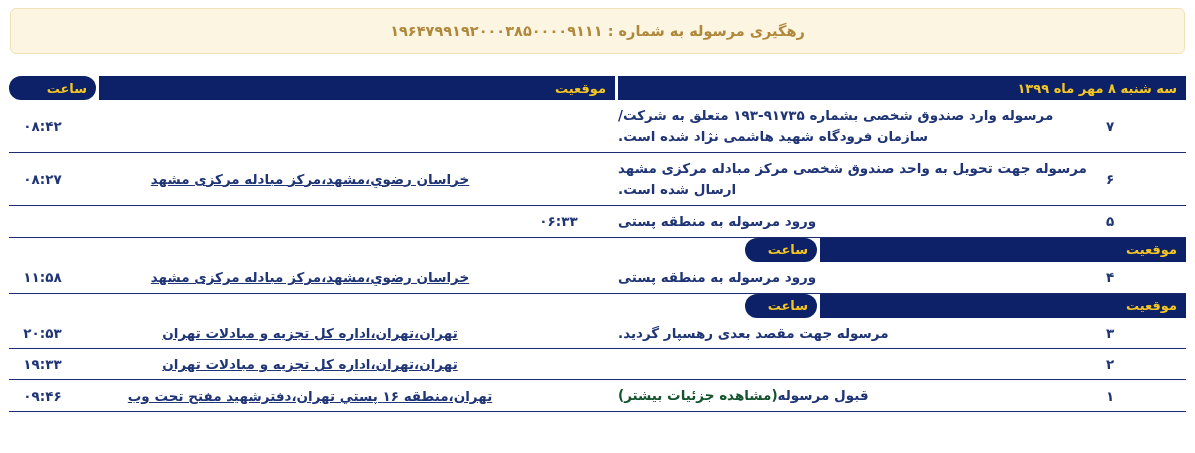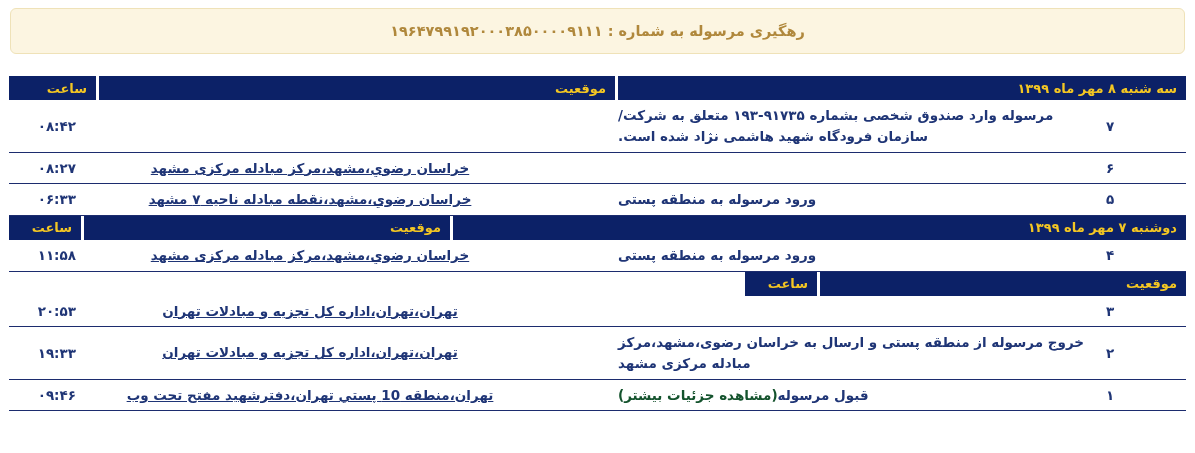--- a/index.html
+++ b/index.html
@@ -25,21 +25,21 @@
 
   .sec-header { display: flex; gap: 3px; background: #ffffff; }
   .sec-header .cell {
     background: #0c2167; color: #f3c623;
     font-weight: bold; font-size: 13px;
     height: 24px; display: flex; align-items: center;
     padding-right: 9px;
   }
   .sec-header .cell.desc { flex: 1; }
   .sec-header .cell.loc  { width: 516px; }
-  .sec-header .cell.time { width: 87px; }
+  .sec-header .cell.time { width: 87px; border-radius: 12px; }
   .sec-header.narrow .cell.loc  { width: 366px; }
   .sec-header.narrow .cell.time { width: 72px; }
 
   .row {
     display: flex; align-items: center;
     background: #ffffff;
     border-bottom: 1px solid #1c2c6e;
     min-height: 31px;
     color: #1f3576; font-size: 13.5px; font-weight: bold;
   }
@@ -52,21 +52,21 @@
   .r-desc .dtext { flex: 1; padding-right: 8px; text-align: left; line-height: 1.55; }
   .more-link { color: #14532d; text-decoration: none; cursor: pointer; }
   .r-loc {
     width: 516px; flex-shrink: 0;
     text-align: center; padding-left: 6px; padding-right: 94px;
     line-height: 1.5;
     text-decoration: underline;
   }
   .r-time {
     width: 87px; flex-shrink: 0;
-    padding-right: 20px; 
+    padding-right: 20px; text-align: center;
   }
 </style>
 </head>
 <body>
 
 <div class="page">
 
   <div class="banner">
     <div class="banner-text">رهگیری مرسوله به شماره : ۱۹۶۴۷۹۹۱۹۲۰۰۰۳۸۵۰۰۰۰۹۱۱۱</div>
   </div>
@@ -81,67 +81,66 @@
         <div class="r-desc">
           <span class="num">۷</span>
           <div class="dtext">مرسوله وارد صندوق شخصی بشماره ۹۱۷۳۵-۱۹۳ متعلق به شرکت/سازمان فرودگاه شهید هاشمی نژاد شده است.</div>
         </div>
         <div class="r-loc"></div>
         <div class="r-time">۰۸:۴۲</div>
       </div>
       <div class="row">
         <div class="r-desc">
           <span class="num">۶</span>
+          <div class="dtext">مرسوله جهت تحویل به واحد صندوق شخصی مرکز مبادله مرکزی مشهد ارسال شده است.</div>
         </div>
         <div class="r-loc">خراسان رضوي،مشهد،مرکز مبادله مرکزی مشهد</div>
         <div class="r-time">۰۸:۲۷</div>
       </div>
       <div class="row">
         <div class="r-desc">
           <span class="num">۵</span>
           <div class="dtext">ورود مرسوله به منطقه پستی</div>
         </div>
-        <div class="r-loc">خراسان رضوي،مشهد،نقطه مبادله ناحیه ۷ مشهد</div>
         <div class="r-time">۰۶:۳۳</div>
       </div>
       <div class="sec-header narrow">
-        <div class="cell desc">دوشنبه ۷ مهر ماه ۱۳۹۹</div>
         <div class="cell loc">موقعیت</div>
         <div class="cell time">ساعت</div>
       </div>
       <div class="row">
         <div class="r-desc">
           <span class="num">۴</span>
           <div class="dtext">ورود مرسوله به منطقه پستی</div>
         </div>
         <div class="r-loc">خراسان رضوي،مشهد،مرکز مبادله مرکزی مشهد</div>
         <div class="r-time">۱۱:۵۸</div>
       </div>
       <div class="sec-header narrow">
         <div class="cell loc">موقعیت</div>
         <div class="cell time">ساعت</div>
       </div>
       <div class="row">
         <div class="r-desc">
           <span class="num">۳</span>
+          <div class="dtext">مرسوله جهت مقصد بعدی رهسپار گردید.</div>
         </div>
         <div class="r-loc">تهران،تهران،اداره کل تجزیه و مبادلات تهران</div>
         <div class="r-time">۲۰:۵۳</div>
       </div>
       <div class="row">
         <div class="r-desc">
           <span class="num">۲</span>
-          <div class="dtext">خروج مرسوله از منطقه پستی و ارسال به خراسان رضوی،مشهد،مرکز مبادله مرکزی مشهد</div>
         </div>
         <div class="r-loc">تهران،تهران،اداره کل تجزیه و مبادلات تهران</div>
         <div class="r-time">۱۹:۳۳</div>
       </div>
       <div class="row">
         <div class="r-desc">
           <span class="num">۱</span>
           <div class="dtext"><span>قبول مرسوله</span><a class="more-link">(مشاهده جزئیات بیشتر)</a></div>
         </div>
-        <div class="r-loc">تهران،منطقه 10 پستي تهران،دفترشهید مفتح تحت وب</div>
+        <div class="r-loc">تهران،منطقه ۱۶ پستي تهران،دفترشهید مفتح تحت وب</div>
         <div class="r-time">۰۹:۴۶</div>
       </div>
     </div>
 
 </div>
 
 </body></html>

